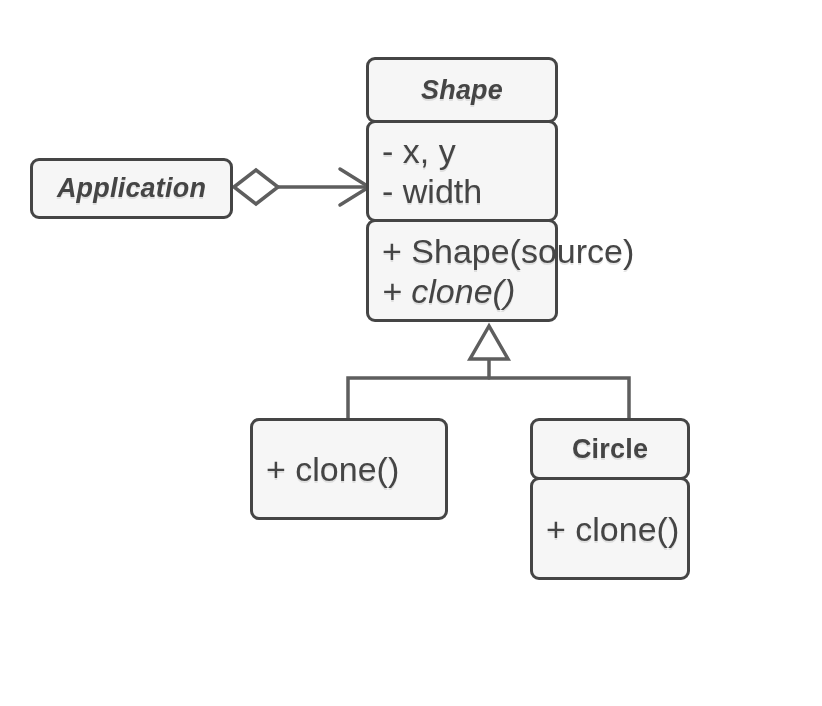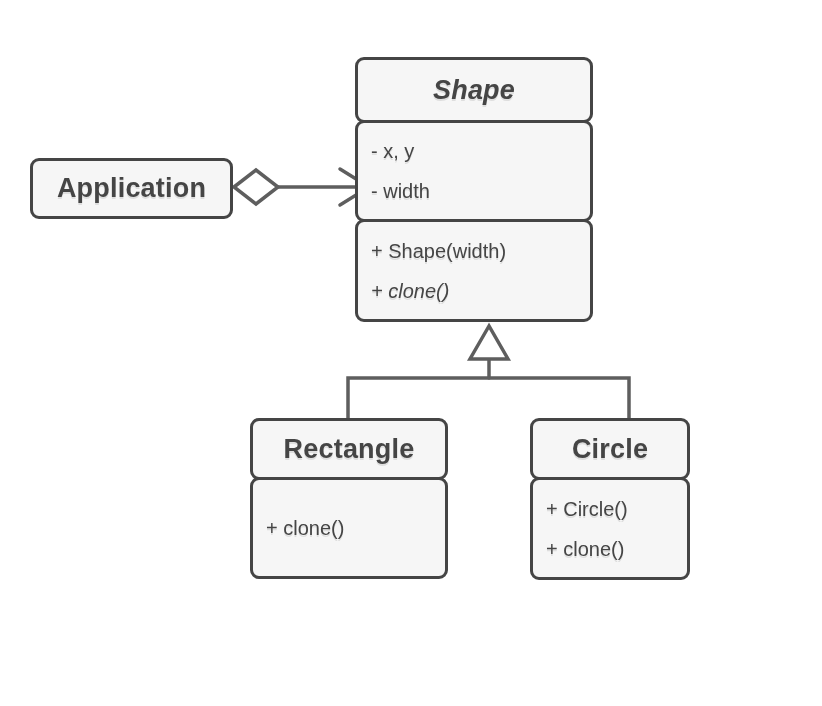--- a/index.html
+++ b/index.html
@@ -33,21 +33,21 @@
   }
   .compartment + .compartment{margin-top:-3px;}
   .title-c{align-items:center;padding:2px 6px;}
   .title-label{
     font-weight:bold;
     font-size:27px;
     letter-spacing:0.2px;
   }
   .abstract .title-label{font-style:italic;}
   .member-line{
-    font-size:20px;
+    font-size:34px;
     line-height:40px;
     white-space:nowrap;
   }
   .italic{font-style:italic;}
   .title-label,.member-line{
     text-shadow:0 2px 0 rgba(80,80,80,0.14);
   }
   .connector-stroke{
     stroke:var(--connector);
     stroke-width:3.5;
@@ -70,52 +70,48 @@
       <polyline class="connector-stroke" points="340,169 369,187 340,205"></polyline>
     </g>
 
     <g>
       <path class="connector-stroke" d="M489 378 V359"></path>
       <path class="connector-stroke" d="M348 419 V378 H629 V419"></path>
       <polygon class="connector-stroke hollow" points="489,326 470,359 508,359"></polygon>
     </g>
   </svg>
 
-  <div class="uml-class" style="left:30px;top:158px;width:203px;">
+  <div class="uml-class" style="left:30px;top:158px;width:203px;font-style:italic;">
     <div class="compartment title-c" style="height:61px">
       <span class="title-label">Application</span>
     </div>
   </div>
 
-  <div class="uml-class abstract" style="left:355px;top:57px;width:238px;">
+  <div class="uml-class abstract" style="left:366px;top:57px;width:192px;">
     <div class="compartment title-c" style="height:66px">
       <span class="title-label">Shape</span>
     </div>
     <div class="compartment" style="height:102px">
       <div class="member-line">- x, y</div>
       <div class="member-line">- width</div>
     </div>
     <div class="compartment" style="height:103px">
-      <div class="member-line">+ Shape(width)</div>
+      <div class="member-line">+ Shape(source)</div>
       <div class="member-line italic">+ clone()</div>
     </div>
   </div>
 
   <div class="uml-class" style="left:250px;top:418px;width:198px;">
-    <div class="compartment title-c" style="height:62px">
-      <span class="title-label">Rectangle</span>
-    </div>
     <div class="compartment" style="height:102px">
       <div class="member-line">+ clone()</div>
     </div>
   </div>
 
   <div class="uml-class" style="left:530px;top:418px;width:160px;">
     <div class="compartment title-c" style="height:62px">
       <span class="title-label">Circle</span>
     </div>
     <div class="compartment" style="height:103px">
-      <div class="member-line">+ Circle()</div>
       <div class="member-line">+ clone()</div>
     </div>
   </div>
 
 </div>
 
 </body></html>

